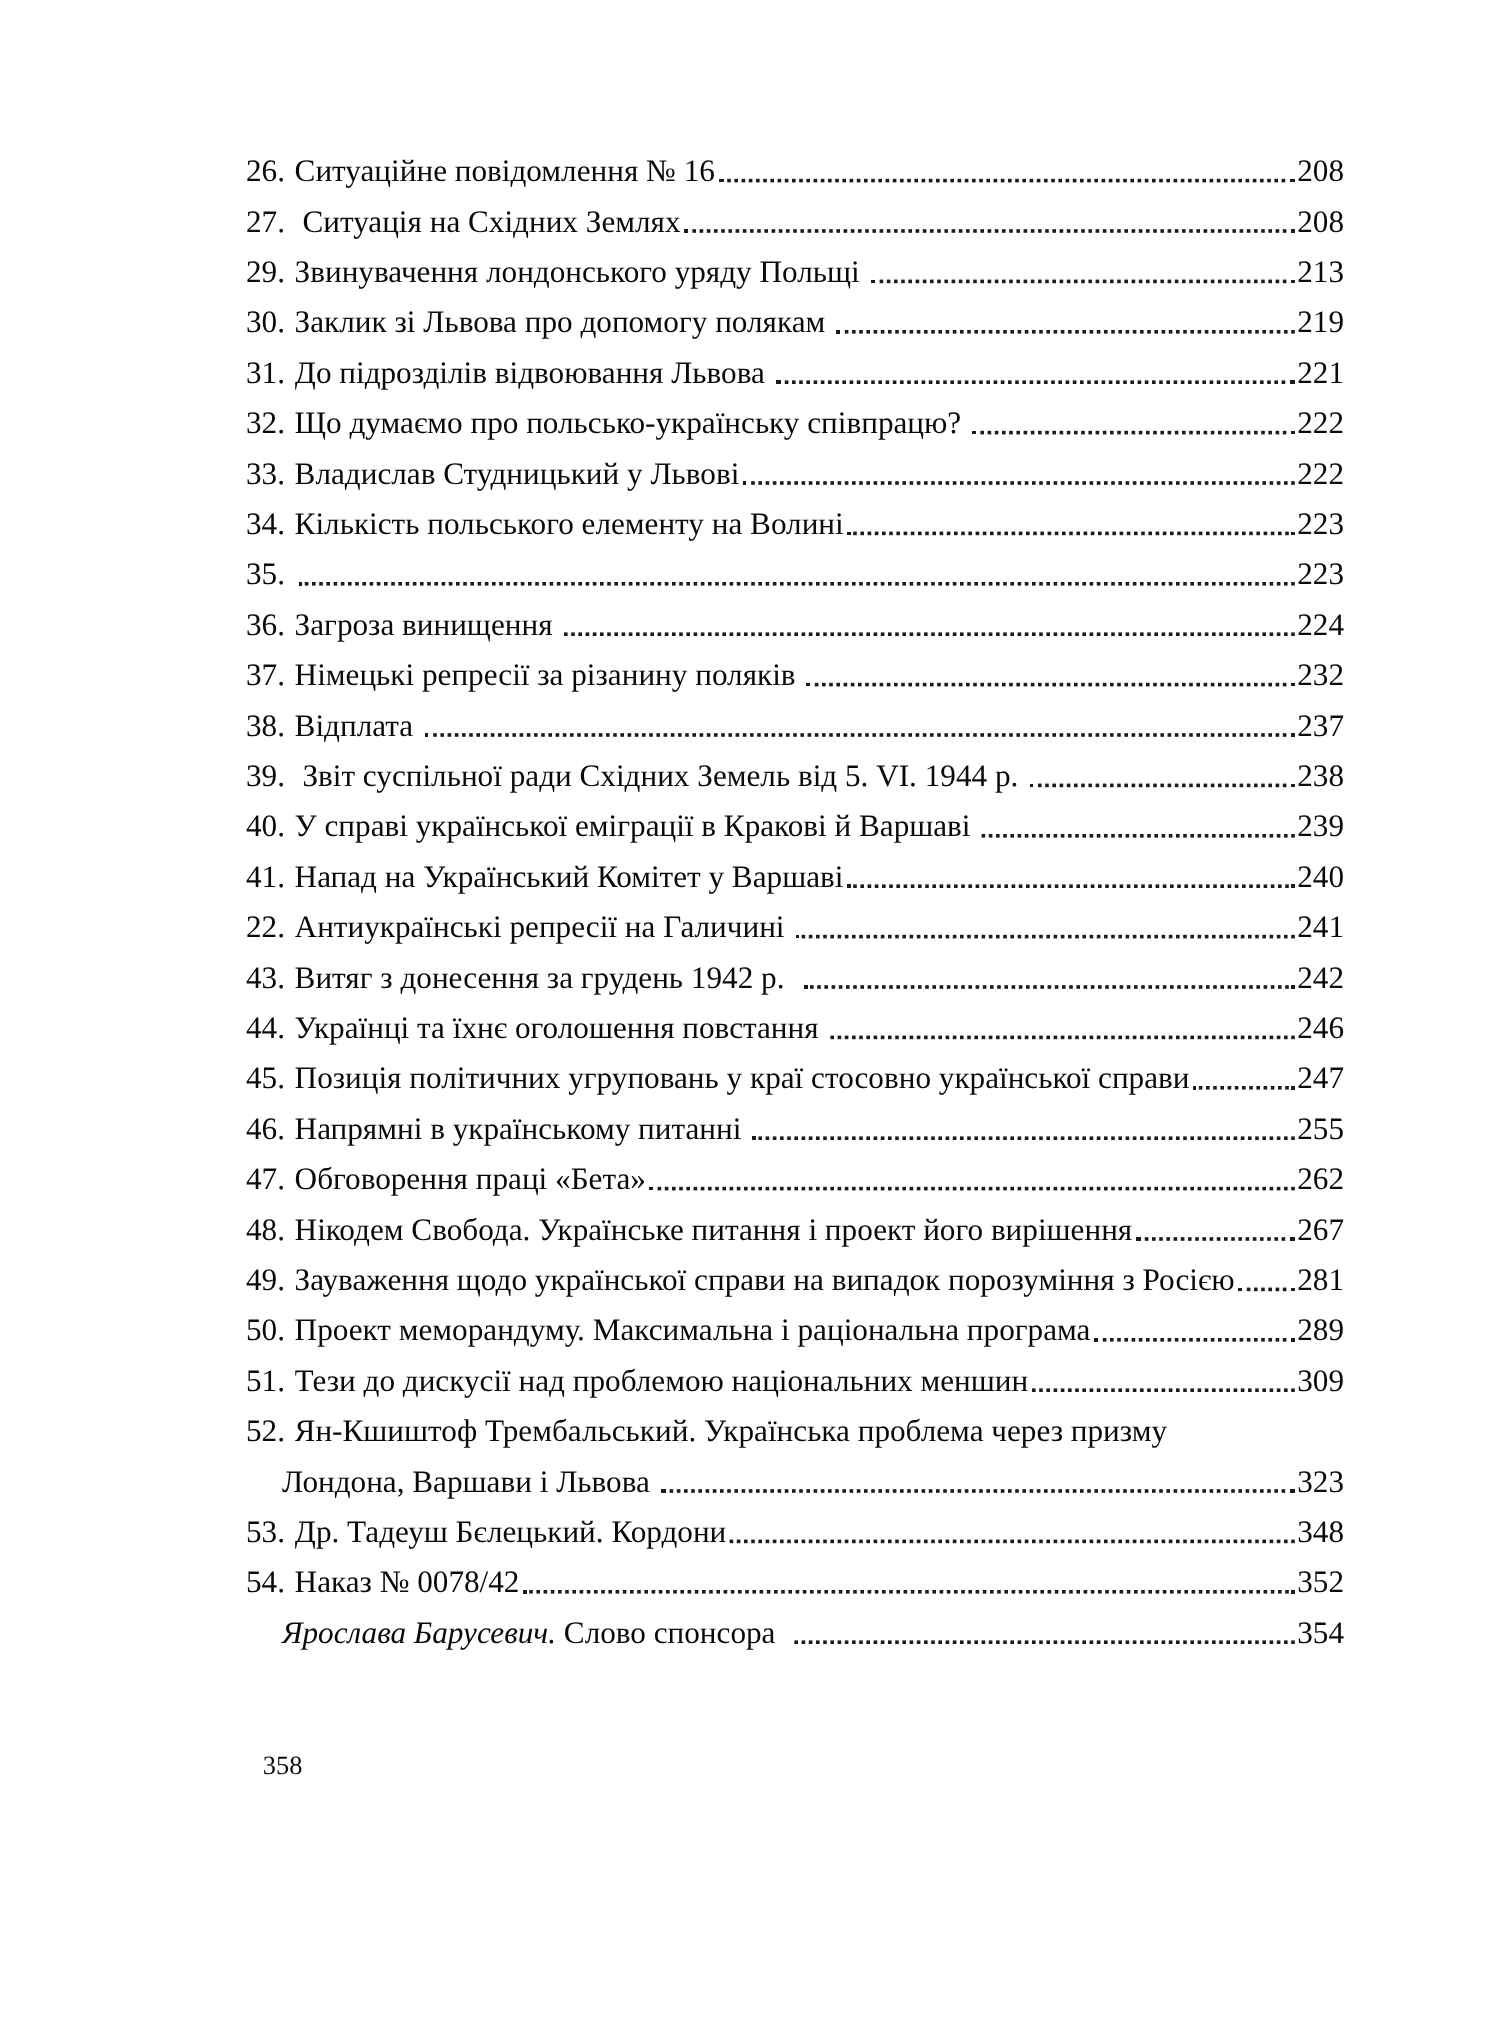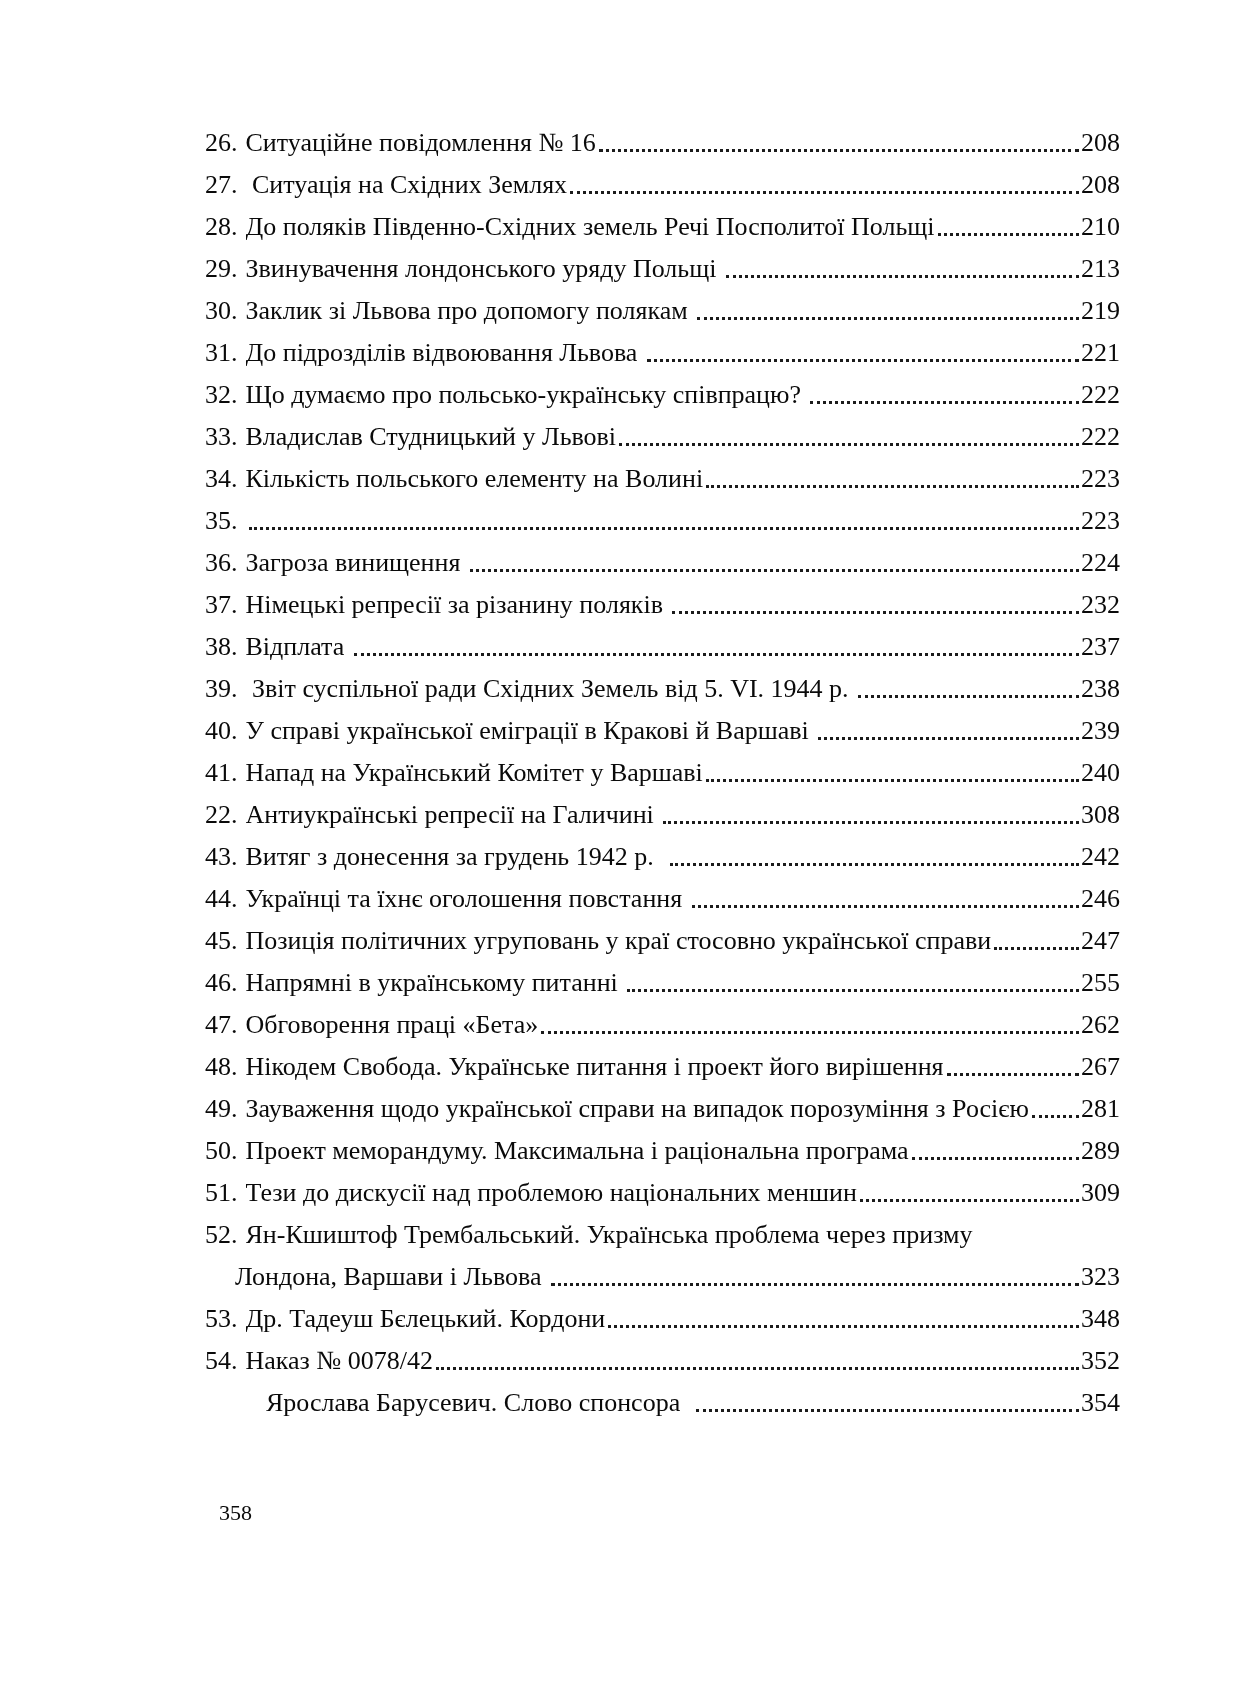--- a/index.html
+++ b/index.html
@@ -28,23 +28,23 @@
     font-size: 26px;
     line-height: 42px;
     white-space: pre;
   }
   .toc-row .num {
     white-space: pre;
     margin-right: 8px;
     flex: 0 0 auto;
   }
   .toc-row .italic-part {
+    font-style: italic;
     white-space: pre;
     flex: 0 0 auto;
-    margin-left: 31px;
   }
   .toc-row .title {
     white-space: pre;
     flex: 0 1 auto;
     overflow: hidden;
   }
   .toc-row .dots {
     flex: 1 1 auto;
     min-width: 10px;
     align-self: flex-end;
@@ -83,27 +83,20 @@
     <span class="pageno">208</span>
   </div>
       <div class="toc-row">
     <span class="num">27. </span>
     
     <span class="title">Ситуація на Східних Землях</span>
     <span class="dots"></span>
     <span class="pageno">208</span>
   </div>
       <div class="toc-row">
-    <span class="num">28.</span>
-    
-    <span class="title">До поляків Південно-Східних земель Речі Посполитої Польщі</span>
-    <span class="dots"></span>
-    <span class="pageno">210</span>
-  </div>
-      <div class="toc-row">
     <span class="num">29.</span>
     
     <span class="title">Звинувачення лондонського уряду Польщі </span>
     <span class="dots"></span>
     <span class="pageno">213</span>
   </div>
       <div class="toc-row">
     <span class="num">30.</span>
     
     <span class="title">Заклик зі Львова про допомогу полякам </span>
@@ -184,21 +177,21 @@
     
     <span class="title">Напад на Український Комітет у Варшаві</span>
     <span class="dots"></span>
     <span class="pageno">240</span>
   </div>
       <div class="toc-row">
     <span class="num">22.</span>
     
     <span class="title">Антиукраїнські репресії на Галичині </span>
     <span class="dots"></span>
-    <span class="pageno">308</span>
+    <span class="pageno">241</span>
   </div>
       <div class="toc-row">
     <span class="num">43.</span>
     
     <span class="title">Витяг з донесення за грудень 1942 р.  </span>
     <span class="dots"></span>
     <span class="pageno">242</span>
   </div>
       <div class="toc-row">
     <span class="num">44.</span>

